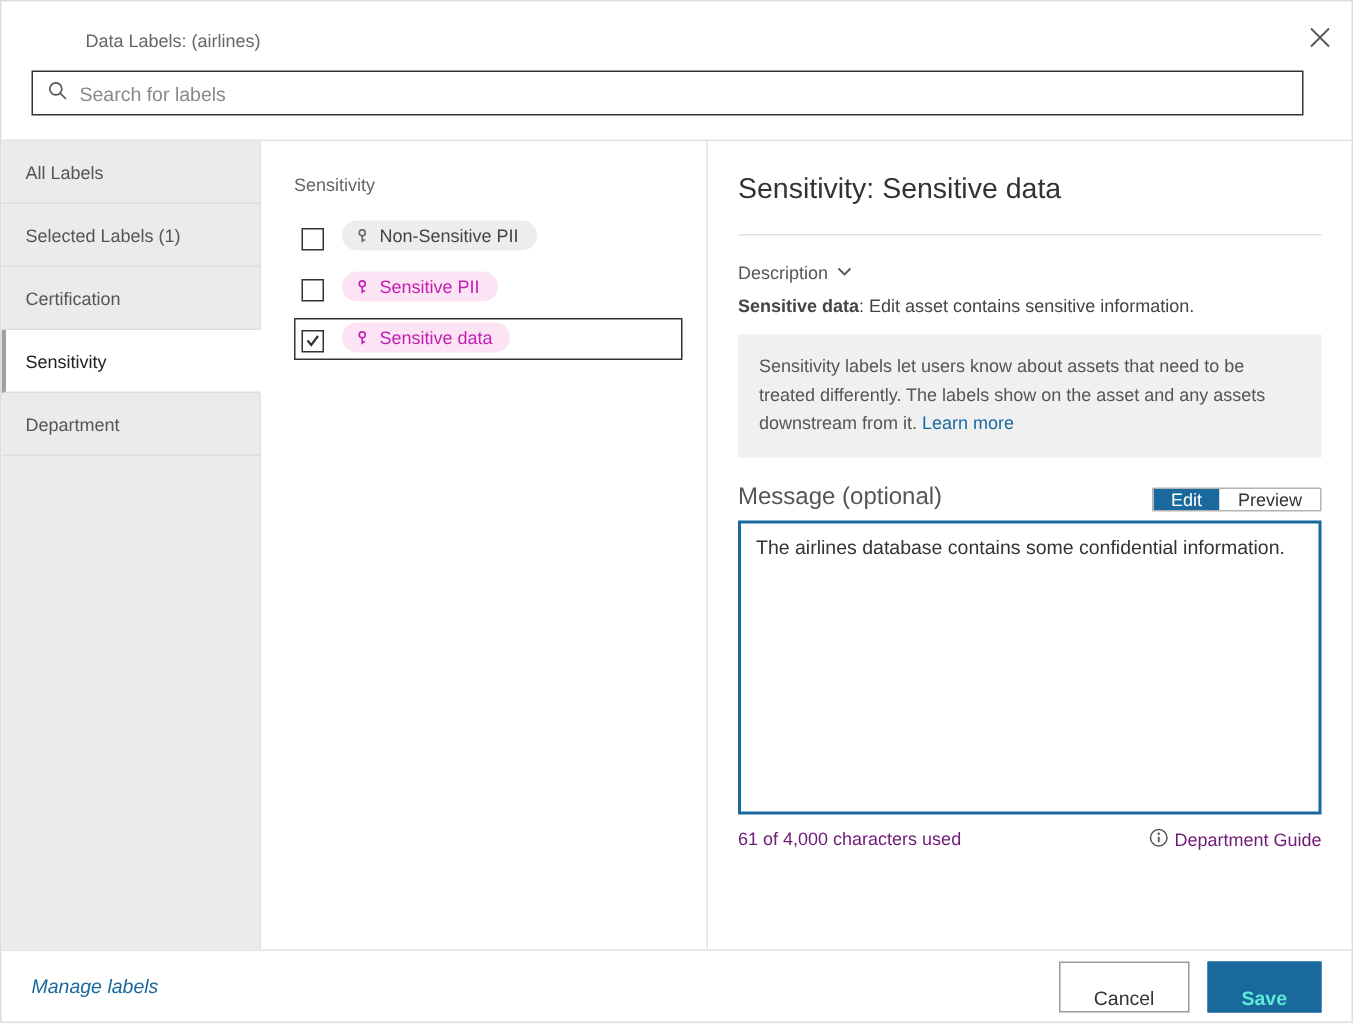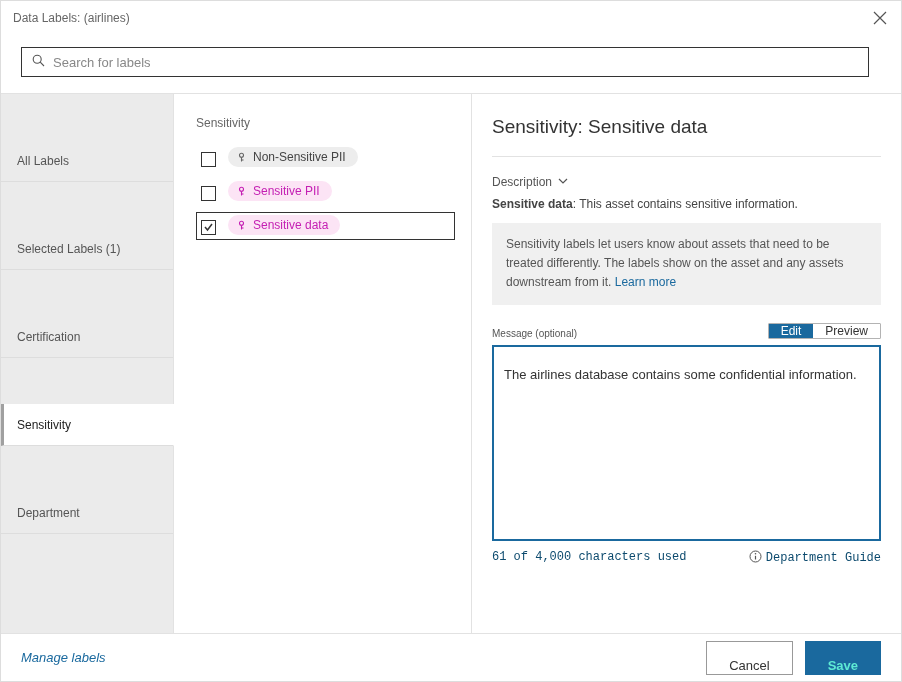--- a/index.html
+++ b/index.html
@@ -1,32 +1,32 @@
 <!DOCTYPE html>
 <html><head>
 <meta charset="utf-8">
 <style>
   * { box-sizing: border-box; margin: 0; padding: 0; }
   html, body { height: 100%; font-family: -apple-system, "Segoe UI", Arial, sans-serif; font-size: 13px; color: #333; background: #fff; }
   .dialog { width: 902px; height: 682px; display: flex; flex-direction: column; border: 1px solid #ddd; }
 
-  .header { height: 34px; display: flex; align-items: center; padding: 0 12px; border-bottom: 1px solid #fff; color: #555; }
+  .header { height: 34px; display: flex; align-items: flex-end; padding: 0 12px; border-bottom: 1px solid #fff; color: #555; margin-left: 44px; }
   .header .title { flex: 1; font-size: 12px; color: #666; }
   .header .close { cursor: pointer; width: 18px; height: 18px; display:flex; align-items:center; justify-content:center; color:#555; }
 
   .search-row { padding: 12px 32px 16px 20px; }
   .search-box { display:flex; align-items:center; border: 1px solid #333; height: 30px; padding: 0 10px; }
   .search-box .icon { margin-right: 8px; color:#555; }
   .search-box input { flex:1; border:none; outline:none; font-size: 13px; color:#333; background:transparent; }
   .search-box input::placeholder { color: #888; }
 
   .body { flex:1; display:flex; border-top: 1px solid #e2e2e2; overflow:hidden; }
 
   .sidebar { width: 173px; background: #ebebeb; display:flex; flex-direction:column; border-right: 1px solid #e2e2e2; }
-  .sidebar-item { height: 42px; display:flex; align-items:center; padding: 0 16px; color:#555; cursor:pointer; border-bottom: 1px solid #ddd; font-size: 12px; margin-top: 46px; }
+  .sidebar-item { height: 42px; display:flex; align-items:center; padding: 0 16px; color:#555; cursor:pointer; border-bottom: 1px solid #ddd; font-size: 12px; }
   .sidebar-item.active { background:#fff; color:#222; border-right: 1px solid #fff; margin-right:-1px; position:relative; border-left: 3px solid #a0a0a0; padding-left:13px; }
 
   .mid { width: 298px; border-right: 1px solid #e2e2e2; padding: 22px 16px 16px 22px; }
   .mid .section-title { font-size: 12px; color:#666; margin-bottom: 14px; }
   .label-row { display:flex; align-items:flex-end; height: 28px; padding: 4px; margin-bottom: 6px; cursor:pointer; border: 1px solid transparent; }
   .label-row.selected { border: 1px solid #333; }
   .chk { width:15px; height:15px; border: 1px solid #333; margin-right: 12px; display:flex; align-items:center; justify-content:center; flex-shrink:0; background:#fff; }
   .chk svg { display:none; }
   .chk.checked svg { display:block; }
   .pill { display:inline-flex; align-items:center; padding: 3px 12px 3px 8px; border-radius: 12px; font-size: 12px; gap:6px; }
@@ -35,27 +35,27 @@
 
   .detail { flex:1; padding: 22px 20px 16px 20px; overflow:auto; }
   .detail h2 { font-size: 19px; font-weight: 400; color:#333; padding-bottom: 18px; border-bottom: 1px solid #e2e2e2; }
   .desc-toggle { margin-top: 18px; font-size: 12px; color:#555; display:flex; align-items:center; gap:6px; cursor:pointer; }
   .desc-line { margin-top: 8px; font-size: 12px; color:#444; }
   .desc-line b { font-weight: 600; }
   .info-box { margin-top: 12px; background:#f0f0f0; padding: 12px 14px; font-size: 12px; color:#555; line-height: 1.6; }
   .info-box a { color: #1a699e; text-decoration: none; cursor:pointer; }
 
   .msg-header { display:flex; align-items:flex-end; margin-top: 18px; }
-  .msg-header .msg-label { flex:1; font-size:10px; color:#555; }
+  .msg-header .msg-label { flex:1; font-size:16px; color:#555; }
   .toggle-group { display:flex; border: 1px solid #b3b3b3; border-radius: 1px; overflow:hidden; }
   .toggle-btn { font-size: 12px; padding: 0 12px; cursor:pointer; background:#fff; color:#333; }
   .toggle-btn.active { background:#1a699e; color:#fff; }
 
-  .msg-box { margin-top: 6px; width:100%; height: 196px; border: 2px solid #1a699e; padding: 20px 10px; font-size: 13px; color:#333; font-family: inherit; resize: none; outline: none; }
-  .msg-footer { display:flex; margin-top: 6px; font-size: 12px; color:#0c4a6e;font-family:Liberation Mono, monospace; }
+  .msg-box { margin-top: 6px; width:100%; height: 196px; border: 2px solid #1a699e; padding: 8px 10px; font-size: 13px; color:#333; font-family: inherit; resize: none; outline: none; }
+  .msg-footer { display:flex; margin-top: 6px; font-size: 12px; color:#701a75; }
   .msg-footer .counter { flex:1; }
   .msg-footer .guide { display:flex; align-items:center; gap:4px; cursor:pointer; }
 
   .footer { height: 48px; border-top: 1px solid #e2e2e2; display:flex; align-items:center; padding: 0 20px; }
   .footer .manage { color:#1a699e; font-size:13px; cursor:pointer; flex:1;font-style:italic; }
   .footer button { height: 28px; padding: 16px 22px; font-size: 13px; cursor:pointer; margin-left: 12px; }
   .btn-cancel { background:#fff; border:1px solid #999; color:#333; }
   .btn-save { background:#1a699e; border:1px solid #1a699e; color:#5eead4; font-weight:600; }
 
   .key-icon { display:inline-flex; }
@@ -150,21 +150,21 @@
       <h2>Sensitivity: Sensitive data</h2>
 
       <div class="desc-toggle">
         <span>Description</span>
         <span><svg width="10" height="10" viewBox="0 0 10 10">
               <path d="M1 3 L5 7 L9 3" stroke="#555" stroke-width="1.2" fill="none"></path>
             </svg></span>
       </div>
 
       <div class="desc-line">
-        <b>Sensitive data</b><span>: This asset contains sensitive information.</span>
+        <b>Sensitive data</b><span>: Edit asset contains sensitive information.</span>
       </div>
 
       <div class="info-box">
         <span>Sensitivity labels let users know about assets that need to be treated differently. The labels show on the asset and any assets downstream from it. </span><a>Learn more</a>
       </div>
 
       <div class="msg-header">
         <div class="msg-label">Message (optional)</div>
         <div class="toggle-group">
           <div class="toggle-btn active">Edit</div>

